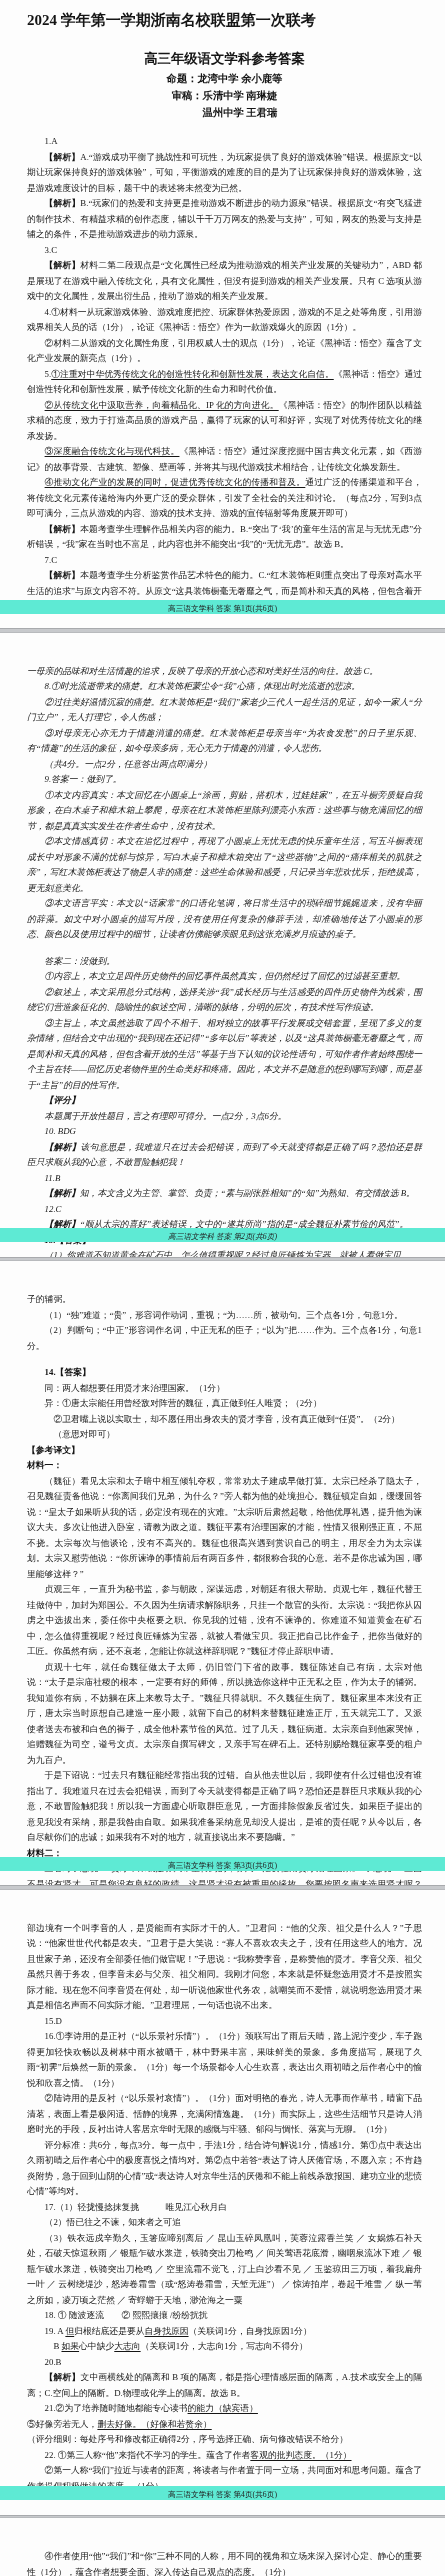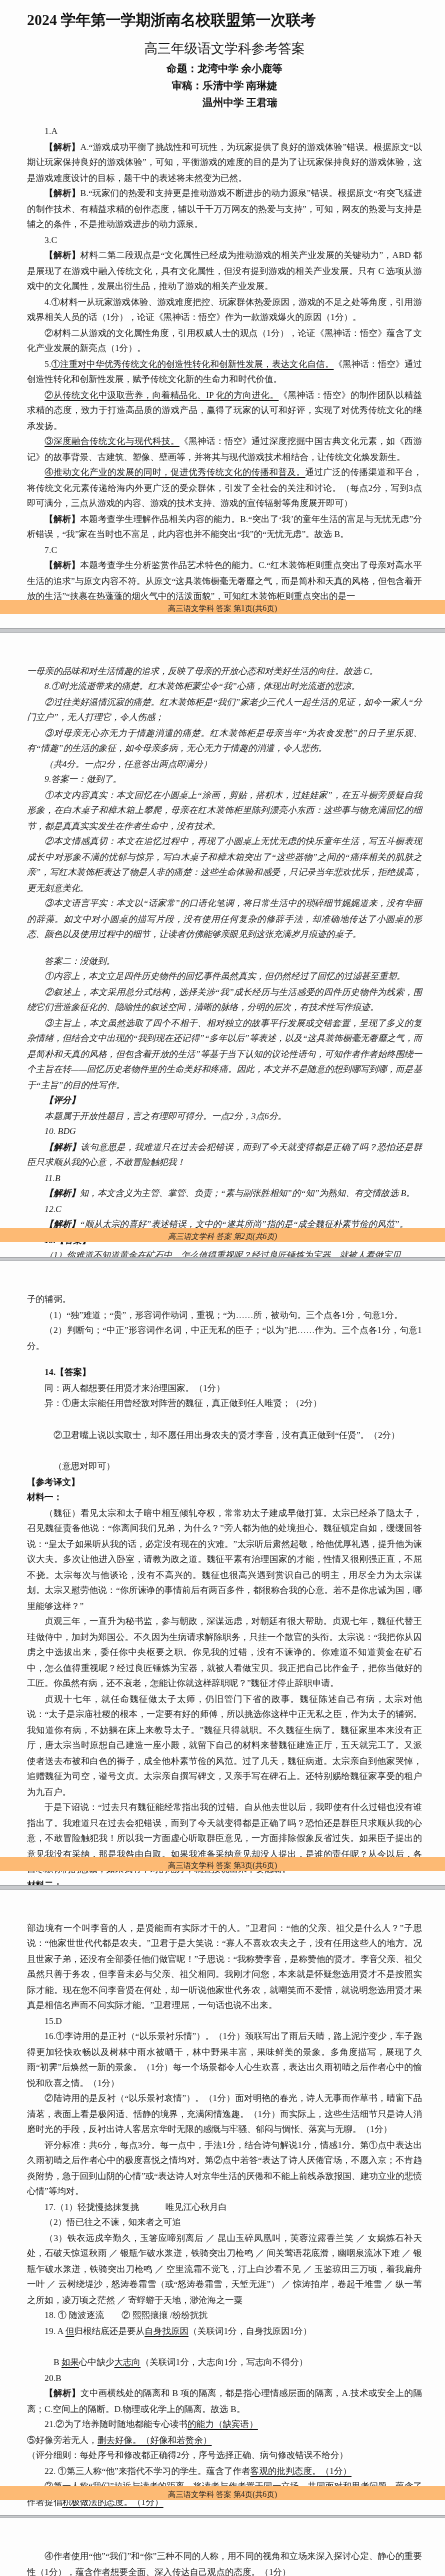--- a/index.html
+++ b/index.html
@@ -2,29 +2,29 @@
 <html style="font-size:8.2px"><head>
 <meta charset="utf-8">
 <style>
   html,body{margin:0;padding:0;background:#b9bcbf;}
   #doc{width:445px;font-family:"Liberation Serif","DejaVu Serif",serif;color:#151515;}
   .page{background:#fdfdfd;box-sizing:border-box;position:relative;overflow:hidden;padding:31px 23px 0 27px;}
   .page.first{padding-top:8.2px;}
   .blk{font-size:8.8px;line-height:15.5px;text-align:justify;}
   .p{text-indent:2em;}
   .p0{text-indent:0;}
-  .p3{text-indent:3em;margin-top:16px;}
+  .p3{text-indent:3em;}
   .h1{font-size:15px;font-weight:bold;text-indent:0;line-height:24px;}
-  .h2{font-size:13.4px;font-weight:normal;text-align:center;text-indent:0;line-height:21.6px;margin-top:6px;}
+  .h2{font-size:13.4px;font-weight:bold;text-align:center;text-indent:0;line-height:21.6px;margin-top:16px;}
   .info{font-size:10.3px;font-weight:bold;text-align:center;text-indent:0;line-height:17px;}
   .gap{height:11.3px;}
   .gap2{height:13.4px;}
   .u{text-decoration:underline;text-underline-offset:1.5px;}
   .b{font-weight:bold;}
-  .footer{position:absolute;left:0;right:0;bottom:14.4px;text-align:center;font-size:7.7px;color:#222;background:#fdba74;padding-top:4.1px;}
+  .footer{position:absolute;left:0;right:0;bottom:14.4px;text-align:center;font-size:7.7px;color:#222;background:#5eead4;padding-top:4.1px;}
   .pagegap{height:4.6px;background:#c7c9cc;border-top:0.5px solid #a8aaad;border-bottom:0.5px solid #b8babd;box-sizing:border-box;}
   .pagegap.thin{height:3.6px;}
 </style>
 </head>
 <body>
 
 <div id="doc">
     <div class="page first" style="height: 628px;">
       <div class="blk h1"><span>2024 学年第一学期浙南名校联盟第一次联考</span></div>
       <div class="blk h2"><span>高三年级语文学科参考答案</span></div>

